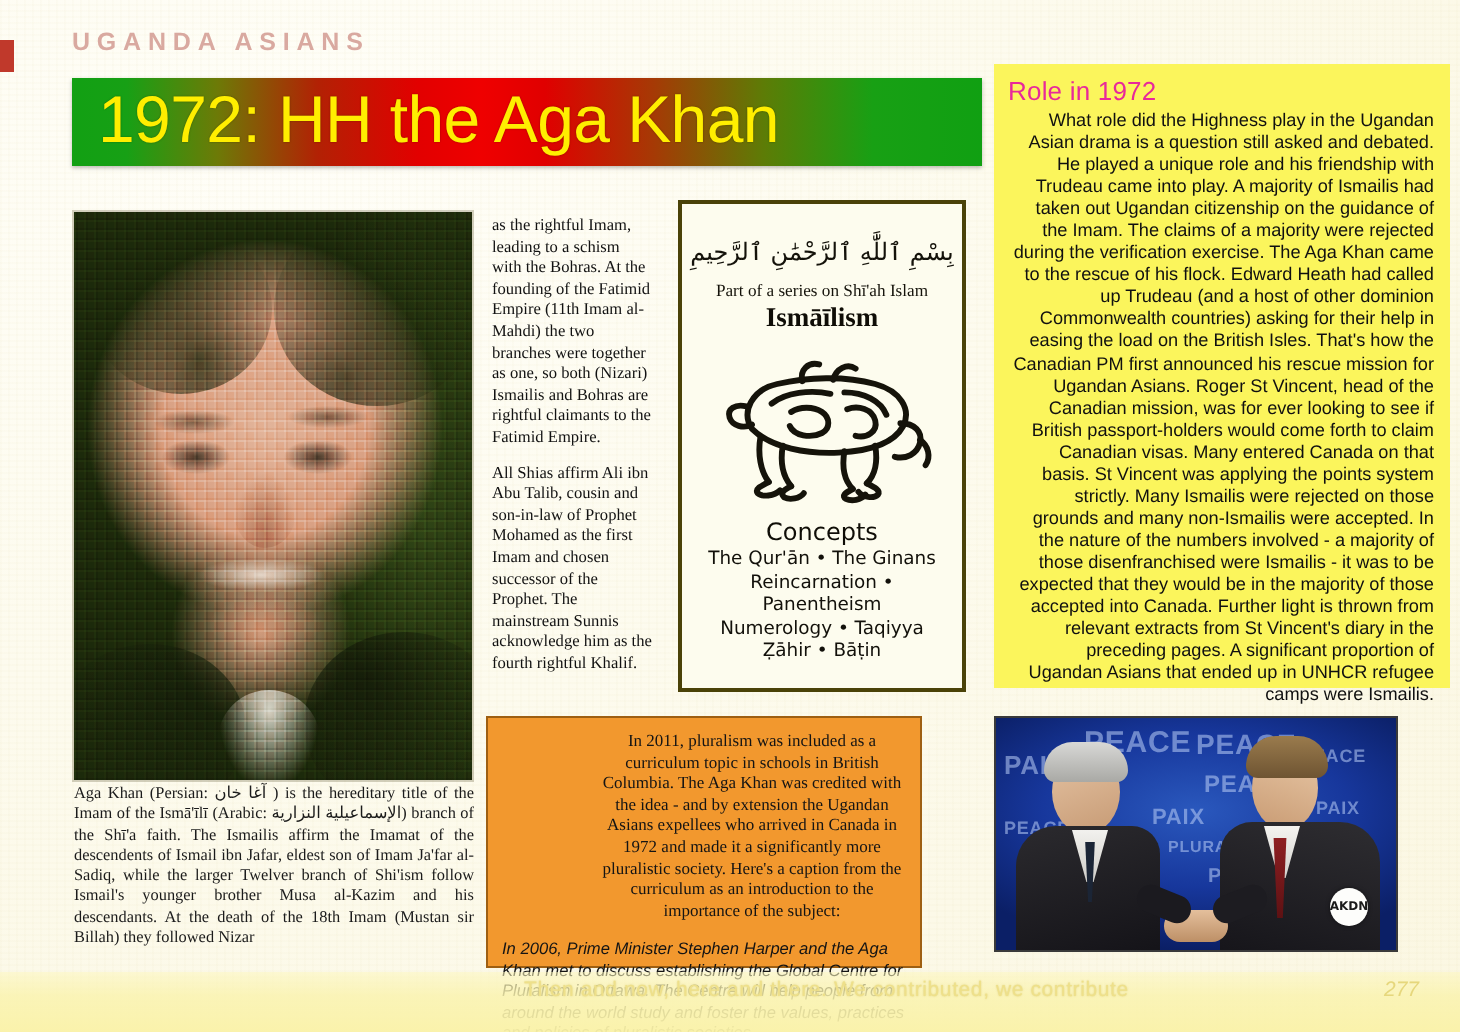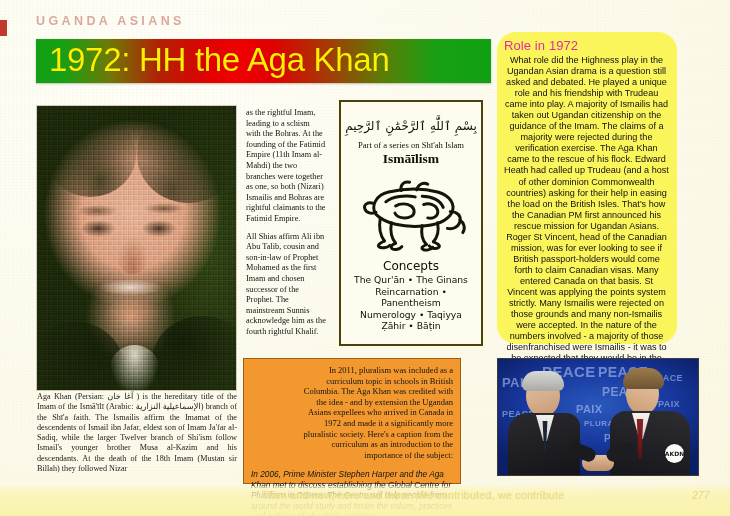--- a/index.html
+++ b/index.html
@@ -172,54 +172,53 @@
     font-family: "DejaVu Sans", sans-serif;
     font-size: 9.2px;
     line-height: 11.6px;
     color: #12100a;
     margin-top: 1px;
   }
 
   
   .panel-role {
     position: absolute; left: 497px; top: 32px;
-    width: 180px; height: 312px;
+    width: 228px; height: 312px;
     background: #fbf55c;
     padding: 6px 8px 6px 7px;
-    border-radius: 19px;
   }
   .panel-role h2 {
     font-family: "Liberation Sans", sans-serif;
     font-size: 13px;
     font-weight: normal;
     color: #e8299a;
     margin-bottom: 2px;
     letter-spacing: .1px;
   }
   .panel-role p {
     font-family: "Liberation Sans", sans-serif;
     font-size: 9.1px;
     line-height: 11.05px;
     color: #101010;
-    text-align: center;
+    text-align: right;
   }
 
   
   .panel-plural {
     position: absolute; left: 243px; top: 358px;
     width: 218px; height: 126px;
     background: #f2982e;
     border: 1.5px solid #9e5f12;
     padding: 6px 7px;
   }
   .panel-plural p.body {
     font-size: 8.5px;
     line-height: 10.6px;
     color: #141414;
-    text-align: right;
+    text-align: center;
     margin-left: 48px;
   }
   .panel-plural p.italic {
     margin-top: 9px;
     font-family: "Liberation Sans", sans-serif;
     font-style: italic;
     font-size: 8.3px;
     line-height: 10.4px;
     color: #141414;
   }

